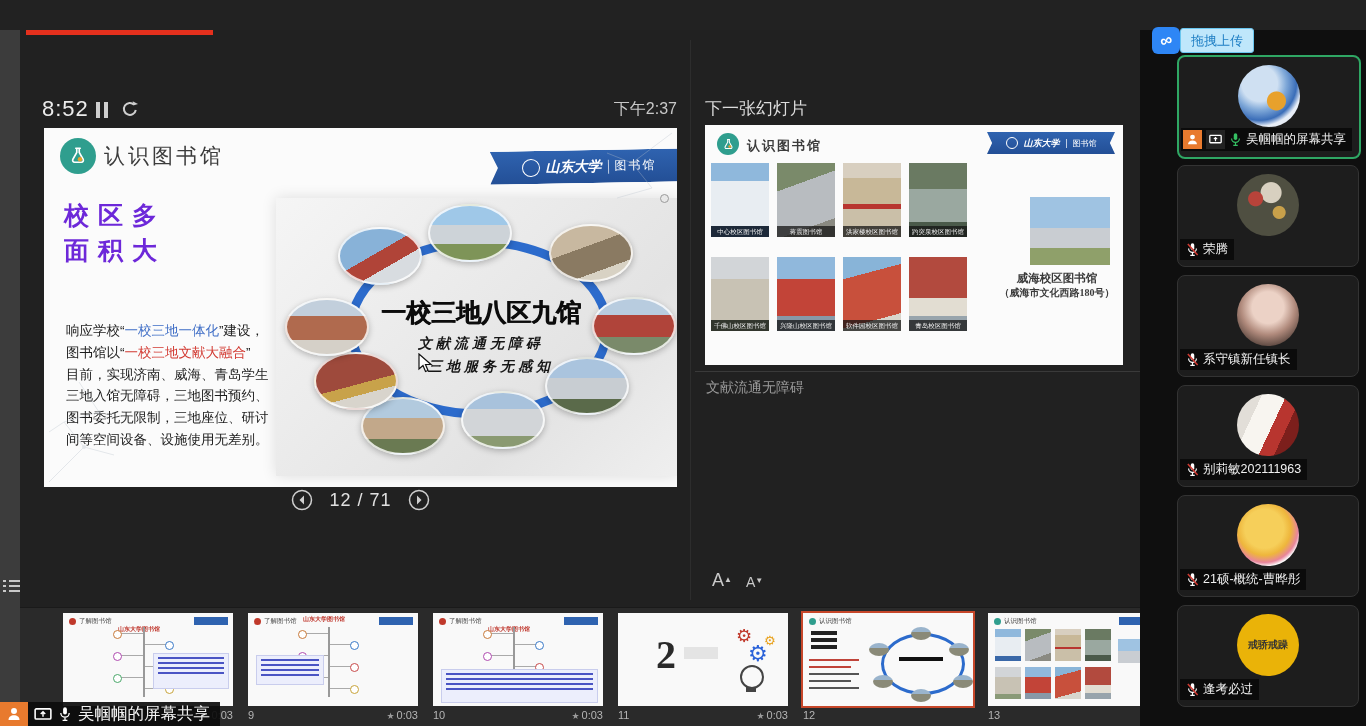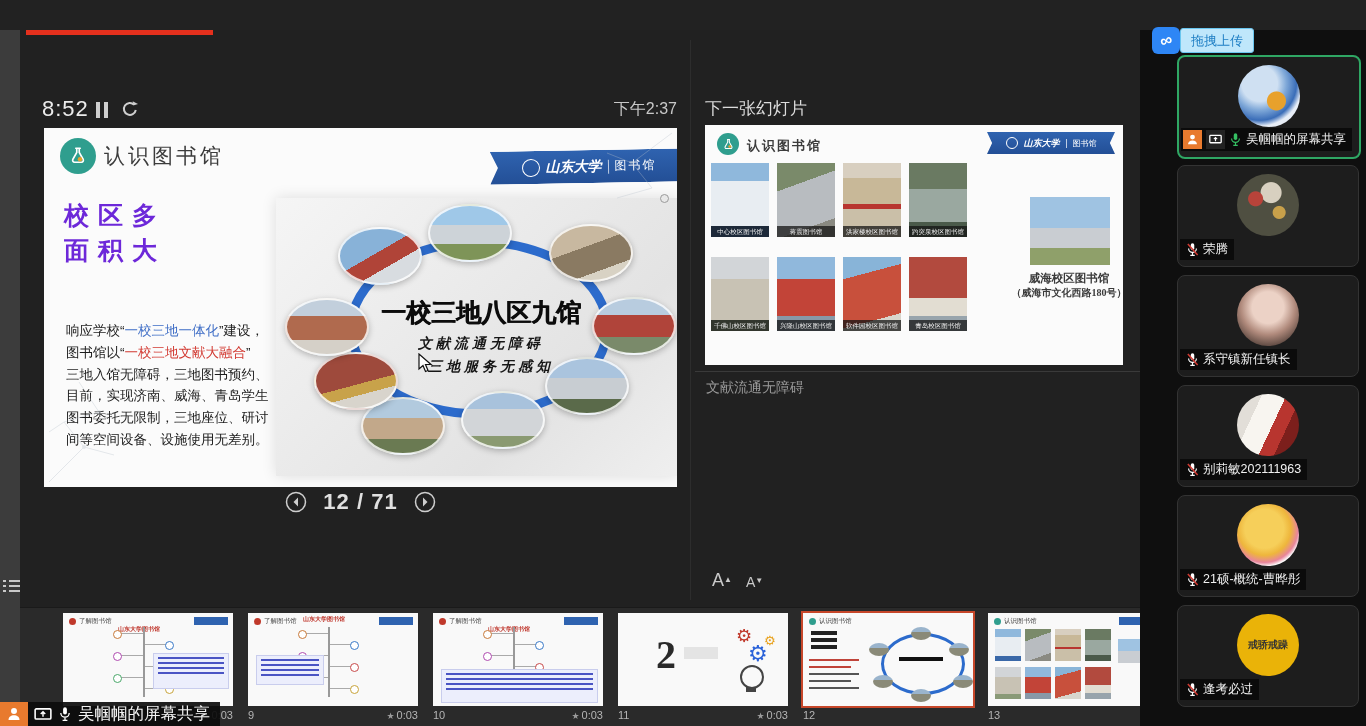--- a/index.html
+++ b/index.html
@@ -59,31 +59,31 @@
   .ephoto{position:absolute;border-radius:50%;box-shadow:0 2px 6px rgba(0,0,0,.25);border:2px solid rgba(255,255,255,.8);}
   .headline{position:absolute;left:85px;top:98px;width:240px;text-align:center;font-size:25px;font-weight:900;color:#0c0c0c;
             text-shadow:0.8px 0 #0c0c0c;}
   .subline{position:absolute;width:220px;text-align:center;font-family:"Liberation Serif","DejaVu Serif",serif;
            font-weight:bold;font-style:italic;font-size:14px;letter-spacing:4px;color:#161616;}
   .decor{position:absolute;opacity:.35;}
 
   
   .nav{left:44px;top:489px;width:633px;display:flex;align-items:center;justify-content:center;gap:16px;color:#e0e0e0;}
   .navbtn{width:22px;height:22px;}
-  .pager{font-size:22px;letter-spacing:1px;font-weight:bold;}
+  .pager{font-size:18px;letter-spacing:1px;}
 
   
   .vdiv{left:690px;top:40px;width:1px;height:560px;background:#2d2d2d;}
   .nextlabel{left:705px;top:97px;font-size:17px;color:#dcdcdc;}
   .nextbox{left:705px;top:125px;width:418px;height:240px;background:#fbfbfb;overflow:hidden;}
   .gphoto{position:absolute;width:58px;}
   .gphoto .img{width:58px;height:74px;}
   .gphoto .lab{position:absolute;left:0;bottom:0;width:58px;height:11px;background:rgba(20,20,20,.75);color:#eee;
                font-size:6.5px;line-height:11px;text-align:center;white-space:nowrap;overflow:hidden;}
-  .ns-caption{position:absolute;left:300px;top:146px;width:128px;text-align:center;color:#3a3a3a;
+  .ns-caption{position:absolute;left:288px;top:146px;width:128px;text-align:center;color:#3a3a3a;
               font-family:"Liberation Serif","DejaVu Serif",serif;font-weight:bold;}
   .hdiv{left:695px;top:371px;width:445px;height:1px;background:#3a3a3a;}
   .notes{left:706px;top:379px;font-size:14px;color:#9a9a9a;}
   .fontbtn{color:#c9c9c9;cursor:default;}
   .fontbtn small{font-size:8px;vertical-align:4px;}
 
   
   .filmstrip{left:20px;top:607px;width:1120px;height:119px;background:#2a2a2a;border-top:1px solid #1a1a1a;}
   .thumb{position:absolute;top:6px;width:170px;height:93px;background:#f9f9f9;overflow:hidden;}
   .thumb.sel{outline:2px solid #c7472a;}
@@ -179,22 +179,22 @@
       <span style="font-size:12px;letter-spacing:2px">图书馆</span>
     </div>
 
     <div class="abs" id="kwbox" style="left:20px;top:70px">
         <div class="kw">校区多</div>
         <div class="kw">面积大</div>
       </div>
     <div class="abs para" id="parabox" style="left:22px;top:192px">
         <div><span>响应学校“</span><span style="color: rgb(63, 110, 198);">一校三地一体化</span><span>”建设，</span></div>
         <div><span>图书馆以“</span><span style="color: rgb(210, 58, 50);">一校三地文献大融合</span><span>”</span></div>
+        <div><span>目前，实现济南、威海、青岛学生</span></div>
         <div><span>三地入馆无障碍，三地图书预约、</span></div>
-        <div><span>目前，实现济南、威海、青岛学生</span></div>
         <div><span>图书委托无限制，三地座位、研讨</span></div>
         <div><span>间等空间设备、设施使用无差别。</span></div>
       </div>
 
     <div class="abs photo-panel">
       <svg class="ringsvg" width="401" height="278">
         <ellipse cx="203" cy="130" rx="128" ry="86" fill="none" stroke="#2c6bcc" stroke-width="9"></ellipse>
       </svg>
       <div id="ephotos">
           <div class="ephoto" style="left: 152px; top: 6px; width: 80px; height: 54px; background: linear-gradient(rgb(159, 200, 232) 35%, rgb(205, 211, 216) 35%, rgb(205, 211, 216) 70%, rgb(126, 148, 88) 70%);"></div>

